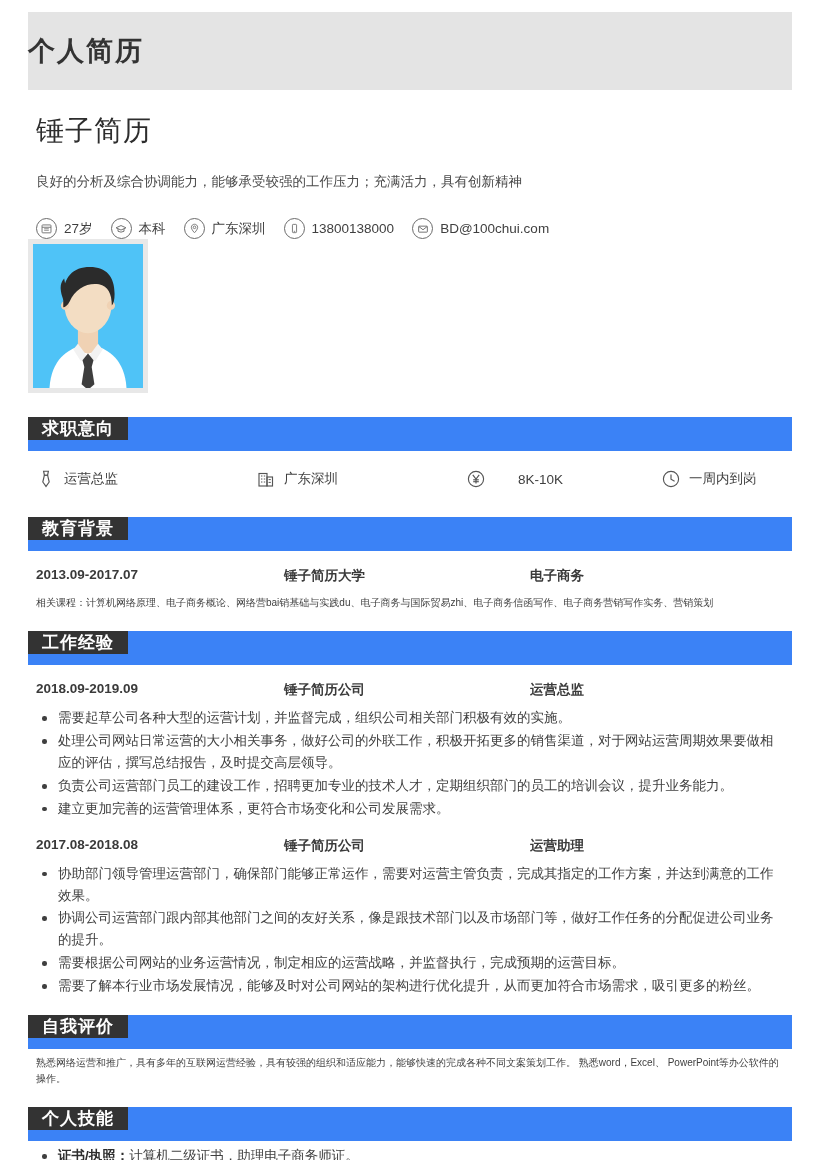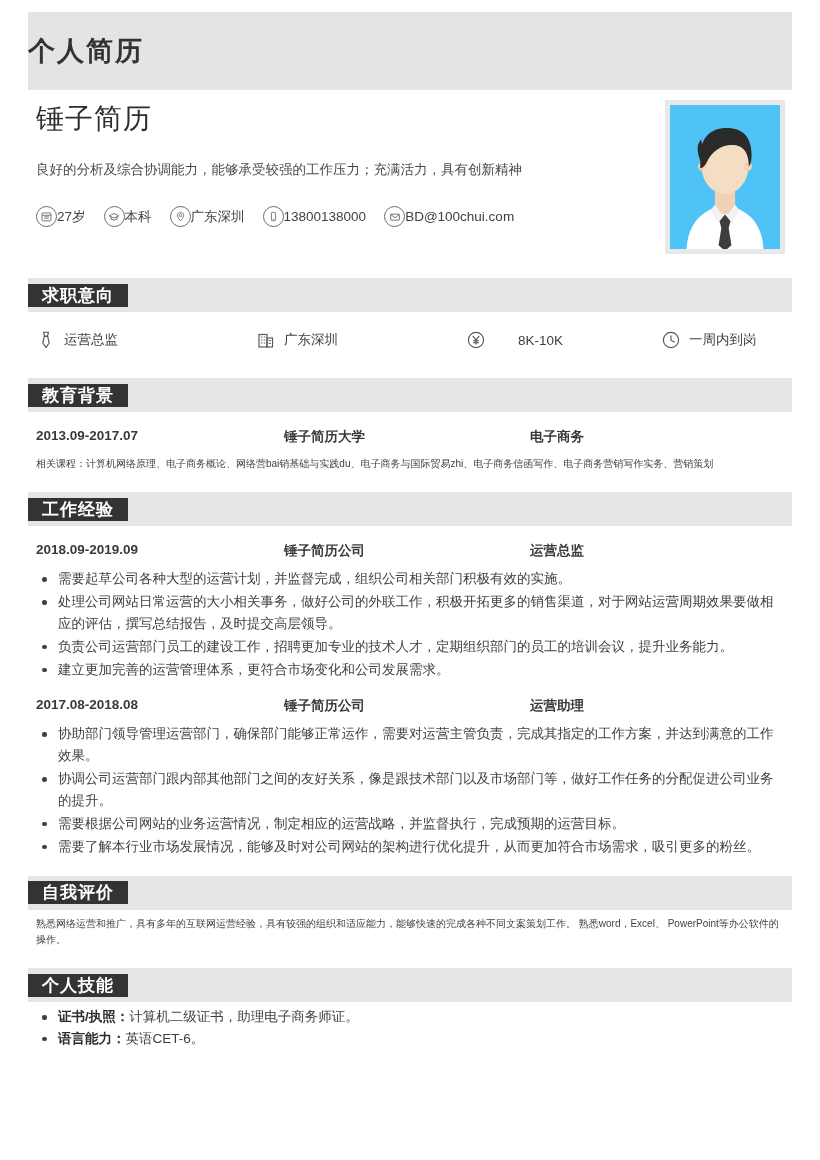--- a/index.html
+++ b/index.html
@@ -37,22 +37,23 @@
     font-weight: bold;
     color: #333333;
     letter-spacing: 2px;
   }
 
   
   .identity {
     display: flex;
     justify-content: space-between;
     align-items: flex-start;
-    padding-top: 10px;
+    padding-top: 22px;
     padding-bottom: 6px;
+    flex-direction: column;
   }
   .identity-left {
     flex: 1;
     min-width: 0;
   }
   .person-name {
     font-size: 28px;
     font-weight: normal;
     color: #2d2d2d;
     margin: 0 0 22px 8px;
@@ -71,21 +72,21 @@
     gap: 0;
   }
   .contact-item {
     display: flex;
     align-items: center;
     margin-right: 18px;
     font-size: 13.5px;
     color: #3f3f3f;
     white-space: nowrap;
   }
-  .contact-item .c-label { }
+  .contact-item .c-label { margin-left: 7px; }
 
   .ico-circle {
     width: 19px;
     height: 19px;
     border: 1.3px solid #6b6b6b;
     border-radius: 50%;
     display: inline-flex;
     align-items: center;
     justify-content: center;
     flex: none;
@@ -99,23 +100,23 @@
     border: 5px solid #e8e8e8;
     box-sizing: border-box;
     flex: none;
     margin-right: 7px;
   }
   .photo-frame svg { display: block; width: 100%; height: 100%; }
 
   
   .section-bar {
     height: 34px;
-    background: #e5e5e5;
-    display: flex;
-    align-items: center;
+    background: #3b82f6;
+    display: flex;
+    align-items: flex-start;
     margin-top: 18px;
   }
   .section-bar .tag {
     background: #333333;
     color: #ffffff;
     font-size: 17px;
     font-weight: bold;
     display: flex;
     align-items: center;
     padding: 0 14px;

